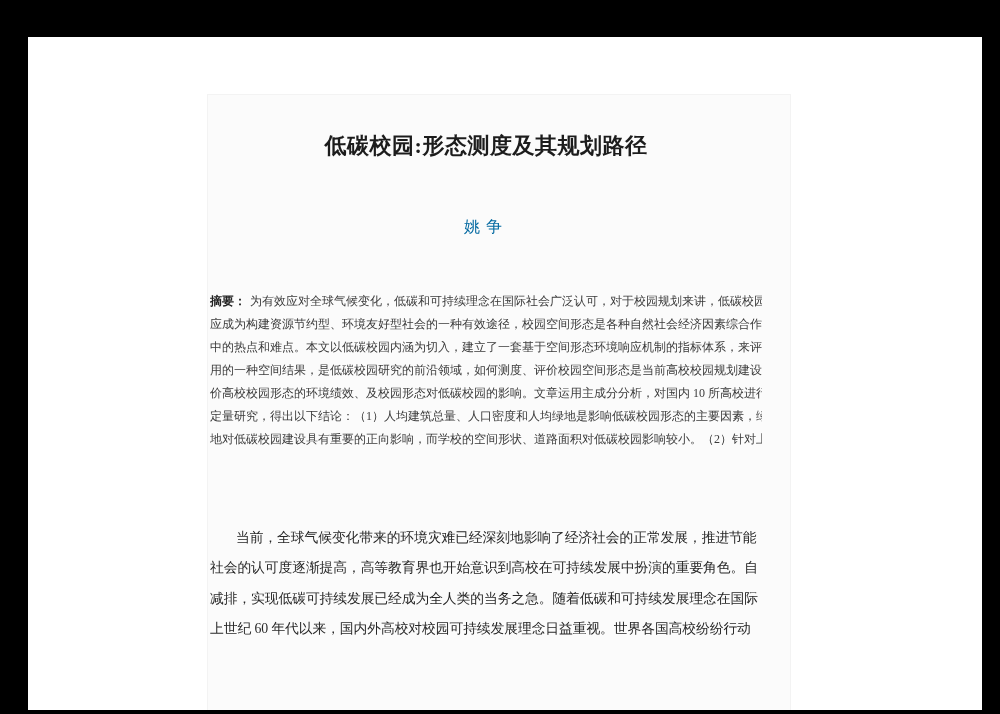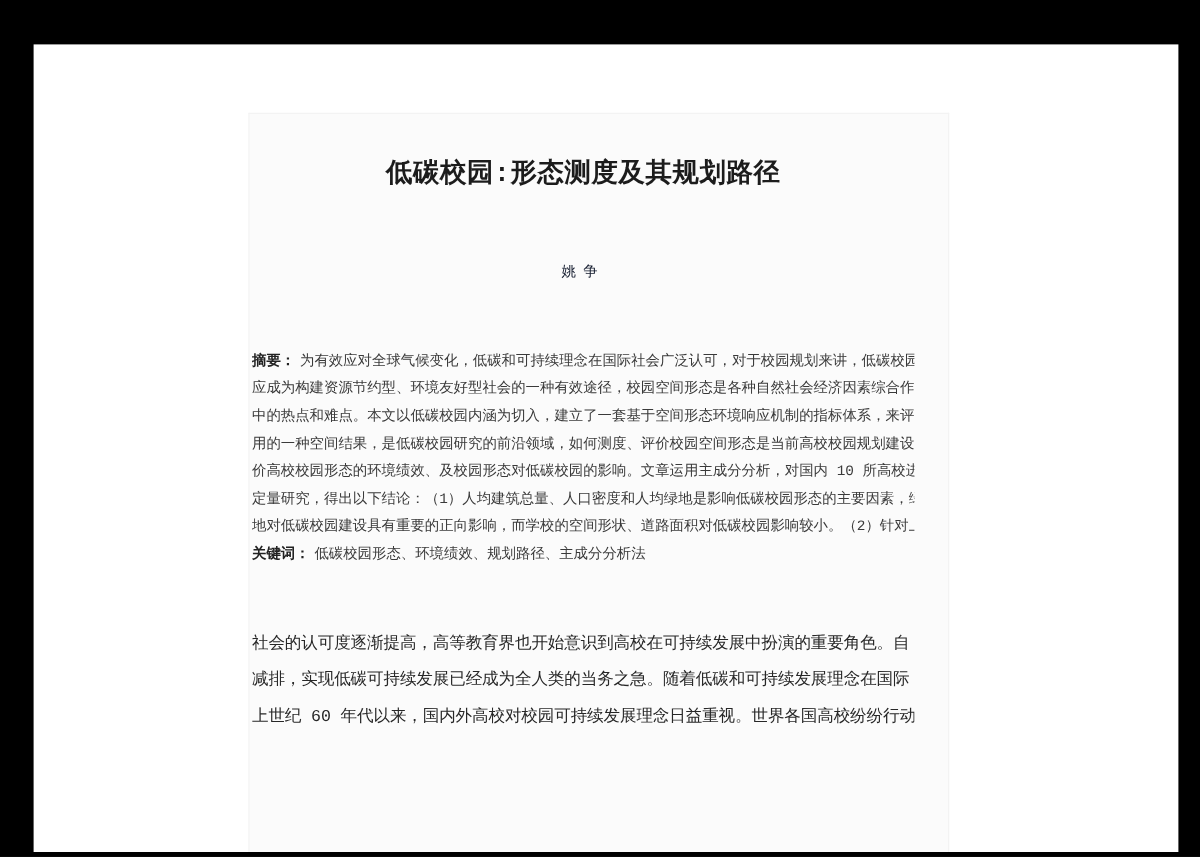--- a/index.html
+++ b/index.html
@@ -24,21 +24,20 @@
     position: absolute;
     left: 179px;
     top: 57px;
     width: 584px;
     height: 616px;
     background: #fbfbfb;
     border-left: 1px solid #f3f3f3;
     border-top: 1px solid #f3f3f3;
     border-right: 1px solid #f3f3f3;
     box-sizing: border-box;
-    font-family: Liberation Mono, monospace;
   }
   .content {
     position: absolute;
     left: 2px;
     top: 0;
     width: 552px;
     height: 100%;
   }
   .paper-title {
     position: absolute;
@@ -52,39 +51,40 @@
     color: #1c1c1c;
     letter-spacing: 0.5px;
     white-space: nowrap;
   }
   .author {
     position: absolute;
     top: 120px;
     left: 0;
     width: 100%;
     text-align: center;
-    font-size: 12px;
+    font-size: 16px;
     line-height: 24px;
-    color: #0f172a;
+    color: #0369a1;
     letter-spacing: 6px;
     white-space: nowrap;
   }
   .abstract {
     position: absolute;
     top: 195px;
     left: 0;
     width: 100%;
     font-size: 12px;
     line-height: 23px;
     color: #3a3a3a;
     letter-spacing: 0px;
   }
   .abstract .line {
     white-space: nowrap;
     overflow: hidden;
+    text-align: center;
   }
   .abstract .lbl {
     font-weight: bold;
     color: #222;
     padding-right: 4px;
   }
   .bodytext {
     position: absolute;
     top: 428px;
     left: 0;
@@ -116,26 +116,24 @@
       <div class="abstract">
         <div class="line">
           <span class="lbl">摘要：</span><span>为有效应对全球气候变化，低碳和可持续理念在国际社会广泛认可，对于校园规划来讲，低碳校园</span>
         </div>
         <div class="line">应成为构建资源节约型、环境友好型社会的一种有效途径，校园空间形态是各种自然社会经济因素综合作</div>
         <div class="line">中的热点和难点。本文以低碳校园内涵为切入，建立了一套基于空间形态环境响应机制的指标体系，来评</div>
         <div class="line">用的一种空间结果，是低碳校园研究的前沿领域，如何测度、评价校园空间形态是当前高校校园规划建设</div>
         <div class="line">价高校校园形态的环境绩效、及校园形态对低碳校园的影响。文章运用主成分分析，对国内 10 所高校进行</div>
         <div class="line">定量研究，得出以下结论：（1）人均建筑总量、人口密度和人均绿地是影响低碳校园形态的主要因素，绿</div>
         <div class="line">地对低碳校园建设具有重要的正向影响，而学校的空间形状、道路面积对低碳校园影响较小。（2）针对上</div>
-        <div class="line">
-          <span class="lbl">关键词：</span><span>低碳校园形态、环境绩效、规划路径、主成分分析法</span>
-        </div>
       </div>
 
       <div class="bodytext">
+        <div class="line indent">当前，全球气候变化带来的环境灾难已经深刻地影响了经济社会的正常发展，推进节能</div>
         <div class="line">社会的认可度逐渐提高，高等教育界也开始意识到高校在可持续发展中扮演的重要角色。自</div>
         <div class="line">减排，实现低碳可持续发展已经成为全人类的当务之急。随着低碳和可持续发展理念在国际</div>
         <div class="line">上世纪 60 年代以来，国内外高校对校园可持续发展理念日益重视。世界各国高校纷纷行动</div>
       </div>
 
     </div>
   </div>
 </div>
 
 </body></html>

